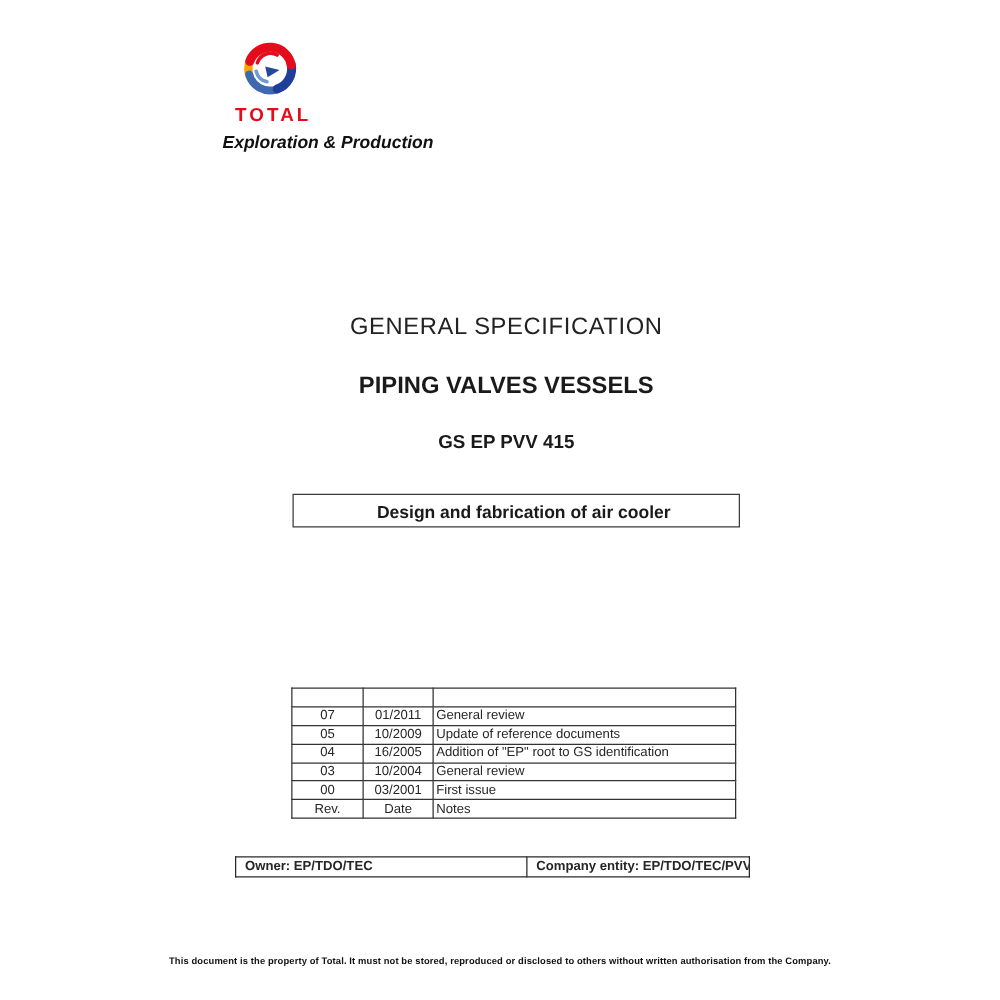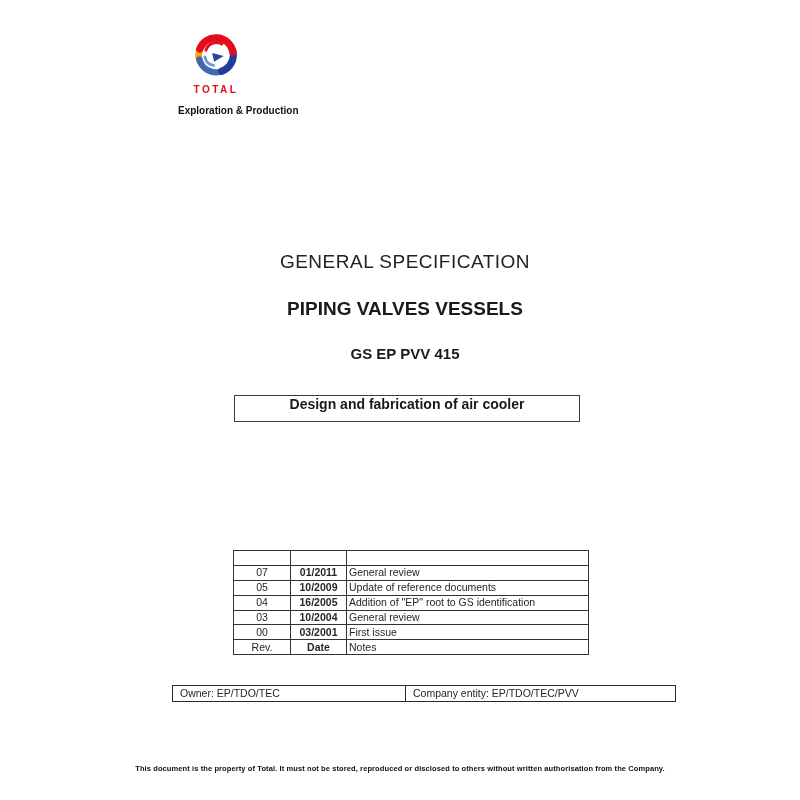--- a/index.html
+++ b/index.html
@@ -11,61 +11,61 @@
     position: relative;
     overflow: hidden;
   }
   .page { position: absolute; inset: 0; background: #fff; }
 
   
   .globe { position: absolute; left: 192px; top: 31px; }
   .wordmark {
     position: absolute; left: 188px; top: 84px; width: 56px;
     text-align: center;
-    font-size: 10px; font-weight: bold; color: #e30b1c;
+    font-size: 15px; font-weight: bold; color: #e30b1c;
     letter-spacing: 2.5px;
   }
   .division {
     position: absolute; left: 178px; top: 105px;
-    font-size: 10px; font-weight: bold; color: #111;
+    font-size: 14px; font-weight: bold; color: #111; font-style: italic;
   }
 
   
   .centered { position: absolute; left: 5px; width: 800px; text-align: center; }
   .doc-type   { top: 251px; font-size: 19px; letter-spacing: 0.5px; color: #222; }
   .discipline { top: 298px; font-size: 19px; font-weight: bold; color: #1a1a1a; }
   .doc-number { top: 345px; font-size: 15px; font-weight: bold; color: #1a1a1a; }
 
   .subject-box {
     position: absolute; left: 234px; top: 395px; width: 344px; height: 25px;
     border: 1.5px solid #3a3a3a; background: #fff;
-    display: flex; justify-content: center;
-    font-size: 14px; font-weight: bold; color: #1a1a1a;
+    display: flex; align-items: center; justify-content: center;
+    font-size: 14px; font-weight: bold; color: #1a1a1a; padding-left: 12px;
   }
 
   
   table.rev-table {
     position: absolute; left: 233px; top: 550px;
     border-collapse: collapse; table-layout: fixed; width: 348px;
     font-size: 10.5px; color: #262626;
   }
   table.rev-table td {
     border: 1px solid #333; height: 13.9px; line-height: 13px;
     padding: 0 2px; overflow: hidden; white-space: nowrap;
   }
   table.rev-table { border: 1.5px solid #333; }
   td.c-rev  { width: 52px;  text-align: center; }
-  td.c-date { width: 51px;  text-align: center; font-weight: bold; }
+  td.c-date { width: 51px;  text-align: center; }
   td.c-notes{ width: 237px; text-align: left; padding-left: 6px; margin-left: 20px; }
 
   
   table.owner-table {
-    position: absolute; left: 172px; top: 685px;
-    border-collapse: collapse; table-layout: fixed; width: 504px;
-    font-size: 10.5px; color: #262626;
+    position: absolute; left: 188px; top: 685px;
+    border-collapse: collapse; table-layout: fixed; width: 412px;
+    font-size: 10.5px; color: #262626; font-weight: bold;
   }
   table.owner-table td {
     border: 1.5px solid #2a2a2a; height: 15px; line-height: 15px;
     padding: 0 0 0 7px; white-space: nowrap; overflow: hidden;
   }
   td.owner-cell { width: 225px; }
 
   .footer-line {
     position: absolute; left: 0; top: 764px; width: 800px;
     text-align: center;

